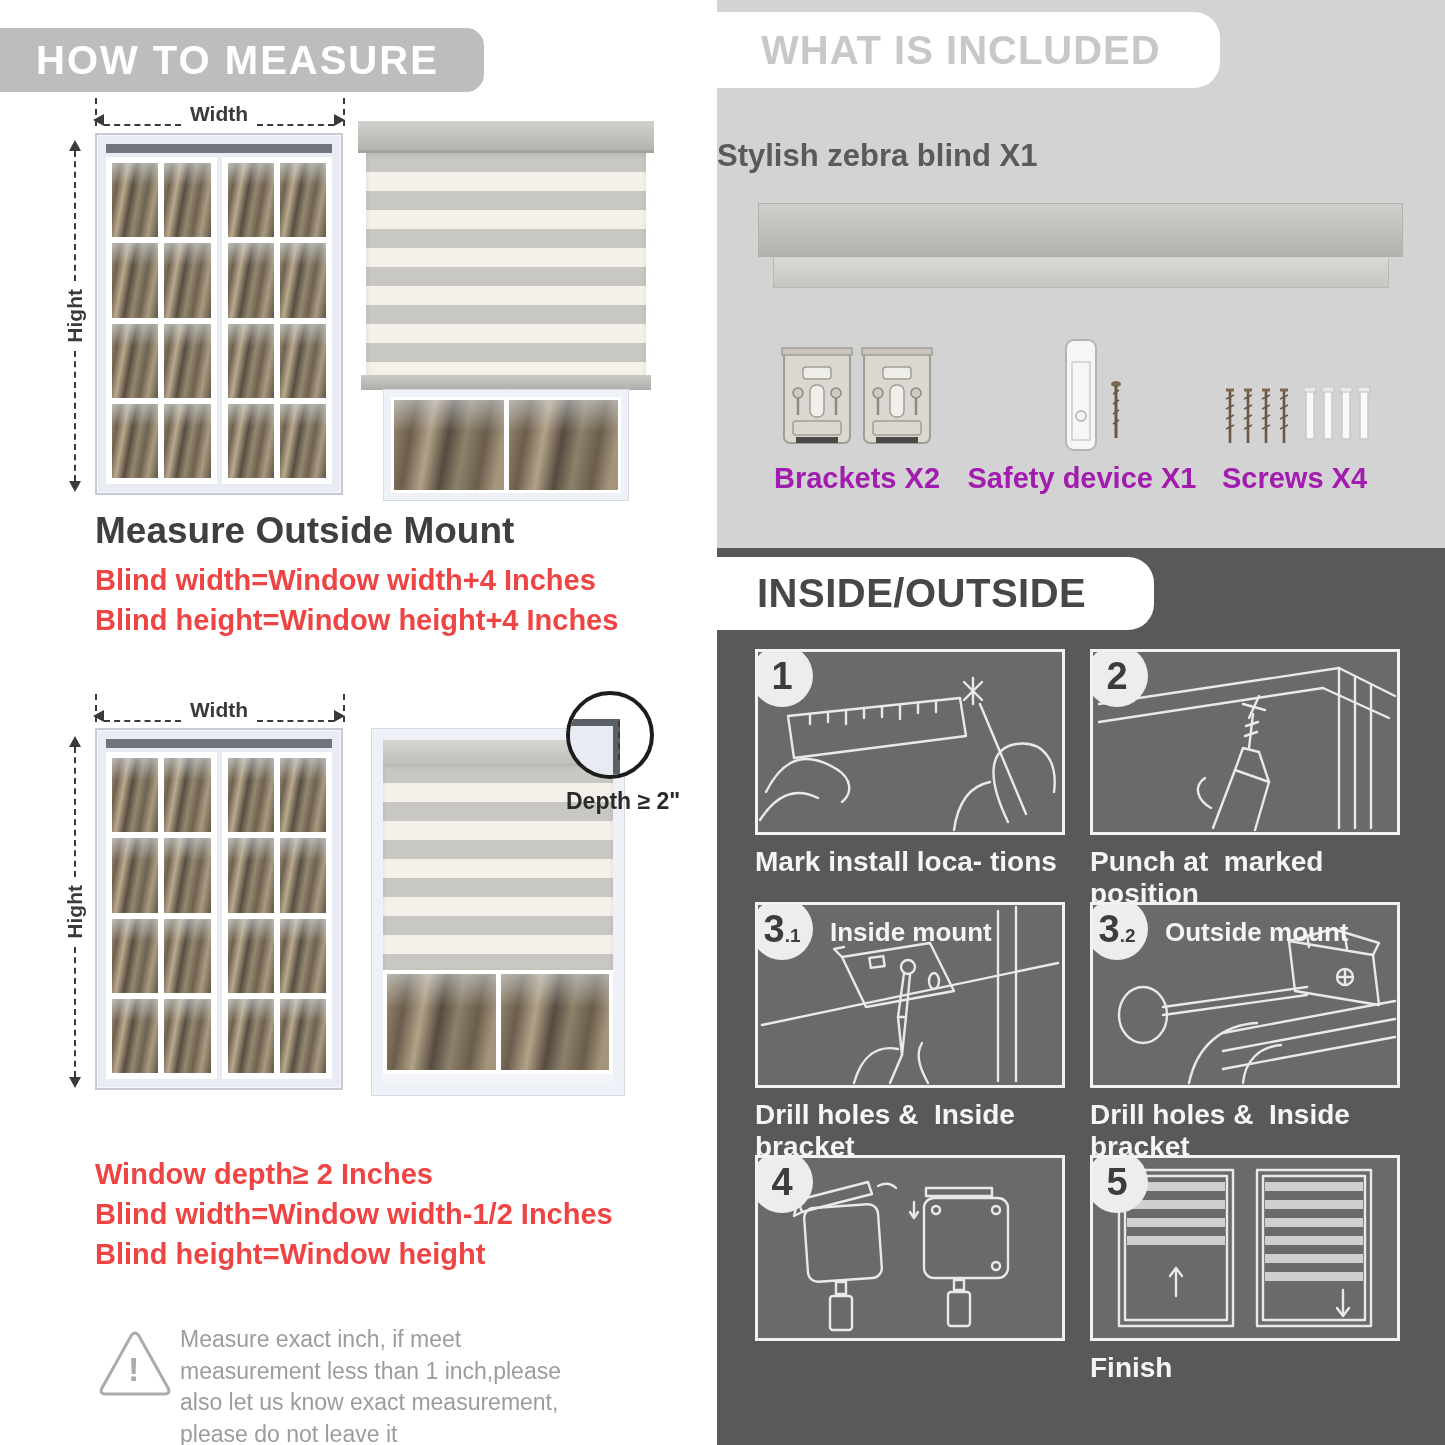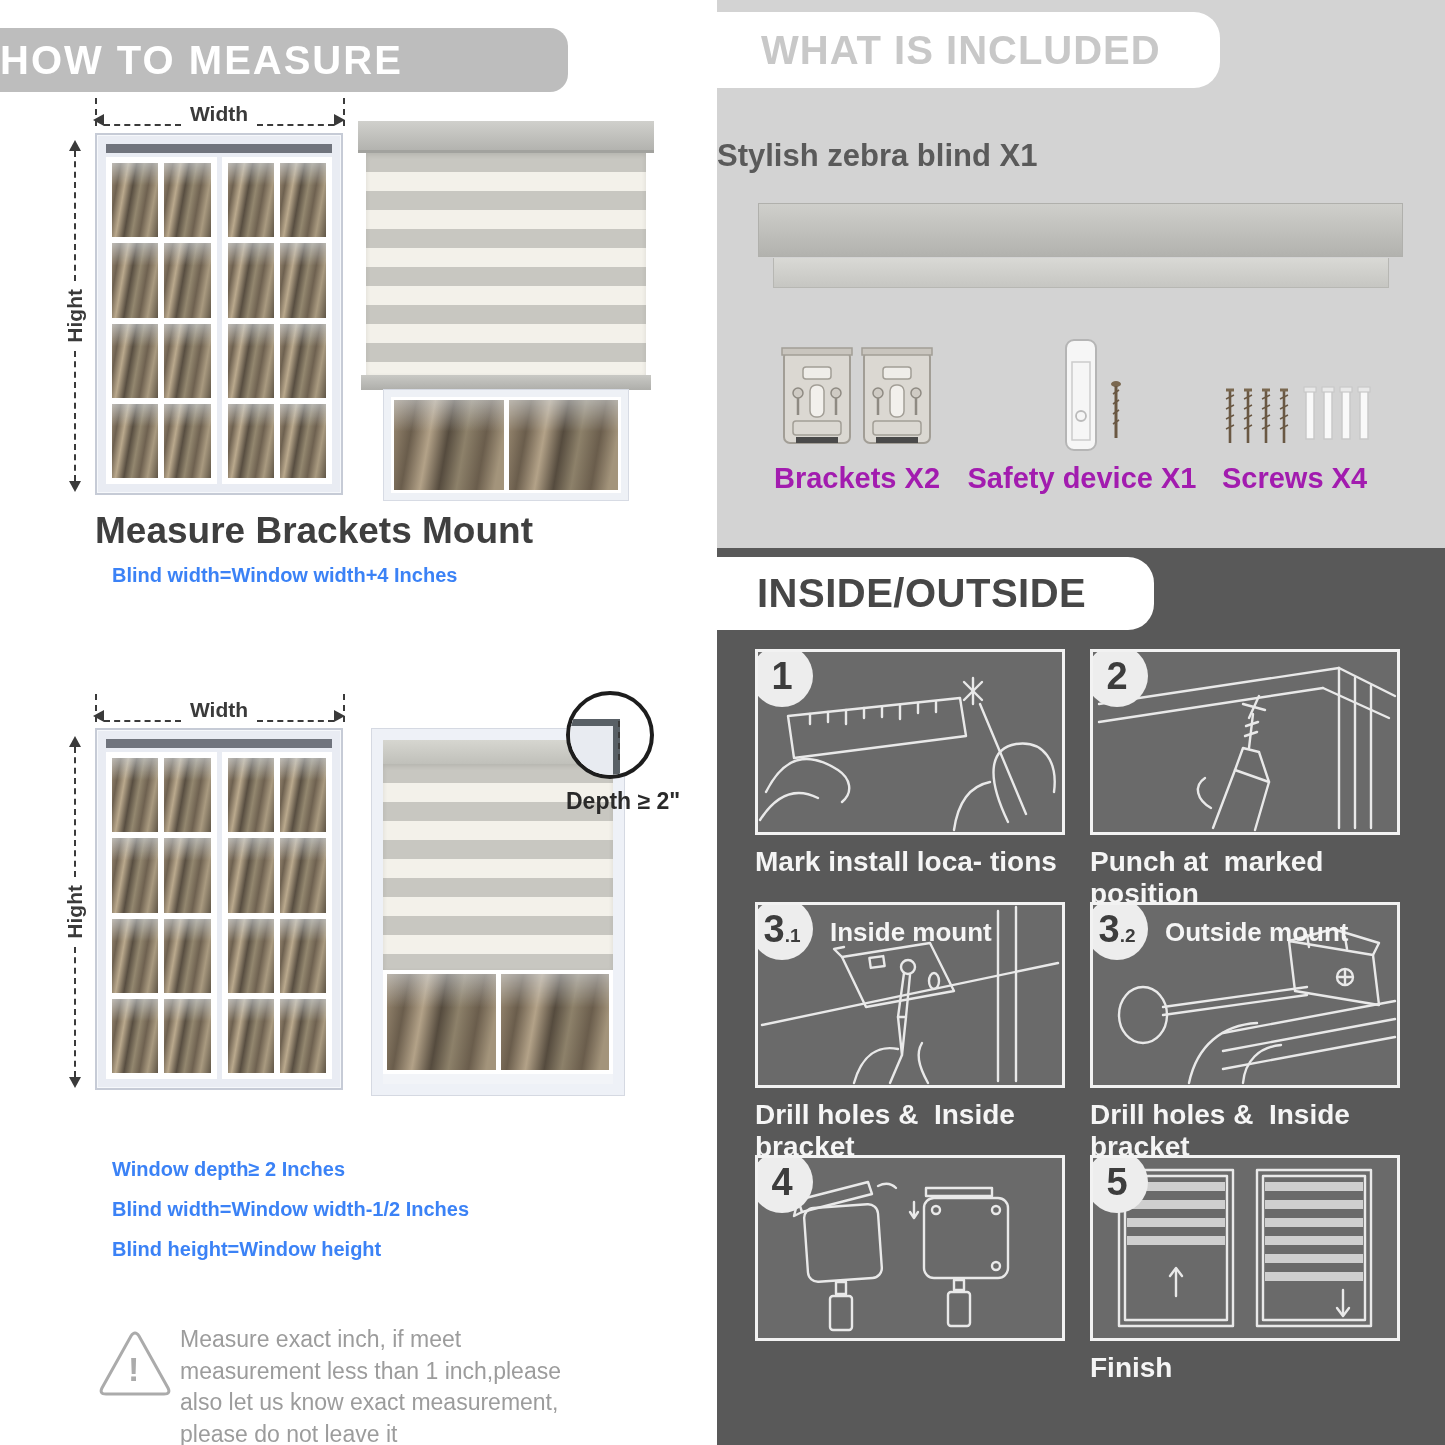--- a/index.html
+++ b/index.html
@@ -2,23 +2,23 @@
 <html><head>
 <meta charset="utf-8">
 <style>
   html,body{margin:0;padding:0;background:#ffffff;}
   *{box-sizing:border-box;}
   body{font-family:"Liberation Sans","DejaVu Sans",sans-serif;}
   .canvas{position:relative;width:1445px;height:1445px;background:#ffffff;overflow:hidden;}
 
   
   .left-col{position:absolute;left:0;top:0;width:717px;height:1445px;background:#ffffff;}
-  .howto-header{position:absolute;left:0;top:28px;width:568px;height:64px;background:#bdbdbd;
+  .howto-header{position:absolute;left:0;top:28px;width:484px;height:64px;background:#bdbdbd;
     border-radius:0 18px 18px 0;color:#ffffff;font-size:40px;font-weight:bold;letter-spacing:2px;
-    line-height:64px;}
+    line-height:64px;padding-left:36px;}
 
   
   .h-arrow{position:absolute;display:flex;align-items:flex-end;color:#3a3a3a;font-size:21px;font-weight:bold;height:22px;}
   .h-arrow .line{flex:1;border-top:2px dashed #3a3a3a;height:0;}
   .h-arrow .hl{width:0;height:0;border-top:6px solid transparent;border-bottom:6px solid transparent;border-right:11px solid #3a3a3a;}
   .h-arrow .hr{width:0;height:0;border-top:6px solid transparent;border-bottom:6px solid transparent;border-left:11px solid #3a3a3a;}
   .h-arrow .lab{padding:0 9px;white-space:nowrap;}
   .v-arrow{position:absolute;display:flex;flex-direction:column;align-items:center;color:#3a3a3a;font-size:21px;font-weight:bold;width:22px;}
   .v-arrow .line{flex:1;border-left:2px dashed #3a3a3a;width:0;}
   .v-arrow .hu{width:0;height:0;border-left:6px solid transparent;border-right:6px solid transparent;border-bottom:11px solid #3a3a3a;}
@@ -54,21 +54,21 @@
   .blind-in .win-below .pp{flex:1;}
   .blind-in .sill{height:10px;background:#f2f4f8;}
 
   
   .depth-circle{position:absolute;left:566px;top:691px;width:88px;height:88px;border:4px solid #1d1d1d;border-radius:50%;background:#ffffff;overflow:hidden;}
   .depth-circle .lightL{position:absolute;left:-12%;top:30%;width:74%;height:85%;background:#e8ebf1;border-top:7px solid #596066;border-right:7px solid #596066;}
   .depth-circle .dash{position:absolute;left:60%;top:33%;height:48%;border-left:2px dashed #3b3b3b;}
   .depth-label{position:absolute;left:566px;top:788px;width:120px;font-size:23px;font-weight:bold;color:#2a2a2a;}
 
   .mheading{position:absolute;left:95px;font-size:37px;font-weight:bold;color:#3f3f3f;}
-  .mline{position:absolute;left:112px;font-size:20px;font-weight:bold;color:#3b82f6;white-space:pre-wrap;}
+  .mline{position:absolute;left:95px;font-size:29px;font-weight:bold;color:#ef4444;white-space:pre-wrap;}
 
   .warning-wrap{position:absolute;left:98px;top:1326px;width:470px;}
   .warning-tri{position:absolute;left:0;top:4px;}
   .warning-mark{position:absolute;left:30px;top:24px;font-size:34px;font-weight:bold;color:#ababab;}
   .warning-text{position:absolute;left:82px;top:-2px;width:382px;font-size:23px;color:#9c9c9c;line-height:1.38;}
 
   
   .included-panel{position:absolute;left:717px;top:0;width:728px;height:548px;background:#d3d3d3;}
   .included-header{position:absolute;left:0;top:12px;width:503px;height:76px;background:#ffffff;
     border-radius:0 26px 26px 0;color:#c8c8c8;font-size:40px;font-weight:bold;letter-spacing:1px;
@@ -153,22 +153,23 @@
     <div class="blind-out">
       <div class="cassette"></div>
       <div class="fabric zebra-fabric"></div>
       <div class="rail"></div>
       <div class="win-below">
         <div class="pp photo-strip"></div>
         <div class="pp photo-strip"></div>
       </div>
     </div>
 
-    <div class="mheading" style="top:510px;">Measure Brackets Mount</div>
+    <div class="mheading" style="top:510px;">Measure Outside Mount</div>
     <div class="mline" style="top:564px;">Blind width=Window width+4 Inches</div>
+    <div class="mline" style="top:604px;">Blind height=Window height+4 Inches</div>
 
     <div class="h-arrow" style="left:93px;top:700px;width:252px;">
       <span class="hl"></span>
       <span class="line"></span>
       <span class="lab">Width</span>
       <span class="line"></span>
       <span class="hr"></span>
     </div>
     <div class="tick" style="left:95px;top:694px;"></div>
     <div class="tick" style="left:343px;top:694px;"></div>

